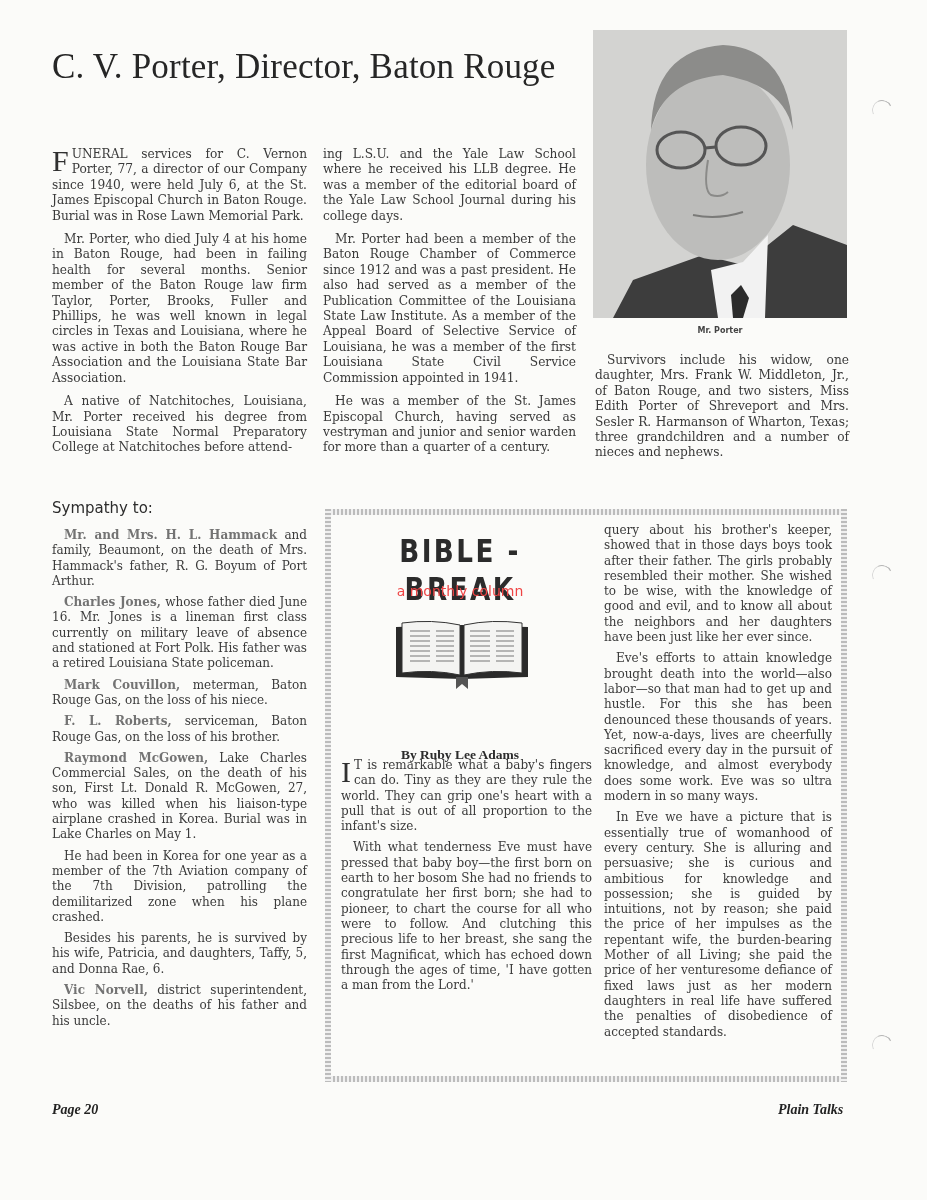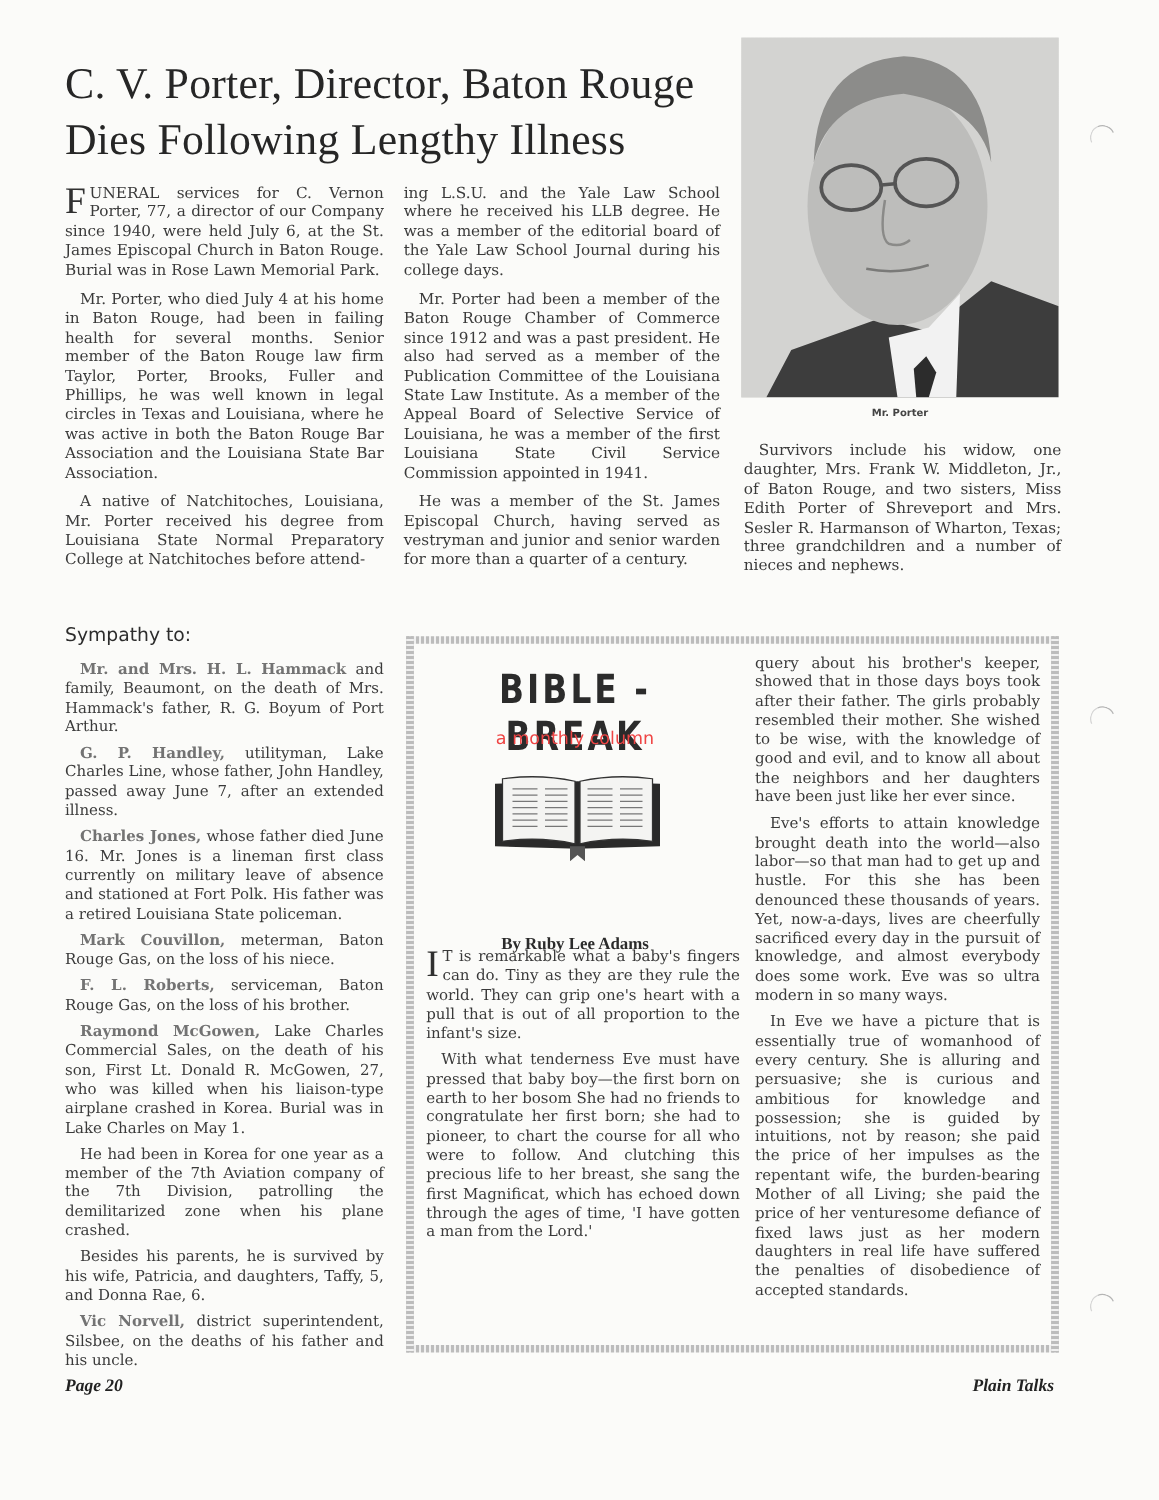--- a/index.html
+++ b/index.html
@@ -91,21 +91,20 @@
     width: 18px; height: 18px; border-radius: 50%;
     border-top: 1.5px solid #b5b5b5; border-left: 1.5px solid #d5d5d5; border-right: 1.5px solid transparent; border-bottom: 1.5px solid transparent;
     transform: rotate(20deg);
   }
 </style>
 </head>
 <body>
 
 <h1 class="abs headline">
   <span>C. V. Porter, Director, Baton Rouge</span><br>
-  <span>Dies Following Lengthy Illness</span>
 </h1>
 
 <div class="abs col col1">
   <p class="first"><span class="dropcap">F</span><span>UNERAL services for C. Vernon Porter, 77, a director of our Company since 1940, were held July 6, at the St. James Episcopal Church in Baton Rouge. Burial was in Rose Lawn Memorial Park.</span></p>
   <p>Mr. Porter, who died July 4 at his home in Baton Rouge, had been in failing health for several months. Senior member of the Baton Rouge law firm Taylor, Porter, Brooks, Fuller and Phillips, he was well known in legal circles in Texas and Louisiana, where he was active in both the Baton Rouge Bar Association and the Louisiana State Bar Association.</p>
   <p>A native of Natchitoches, Louisiana, Mr. Porter received his degree from Louisiana State Normal Preparatory College at Natchitoches before attend-</p>
 </div>
 
 <div class="abs col col2">
   <p class="first">ing L.S.U. and the Yale Law School where he received his LLB degree. He was a member of the editorial board of the Yale Law School Journal during his college days.</p>
@@ -130,21 +129,20 @@
 </div>
 <div class="abs caption">Mr. Porter</div>
 
 <div class="abs col col3">
   <p>Survivors include his widow, one daughter, Mrs. Frank W. Middleton, Jr., of Baton Rouge, and two sisters, Miss Edith Porter of Shreveport and Mrs. Sesler R. Harmanson of Wharton, Texas; three grandchildren and a number of nieces and nephews.</p>
 </div>
 
 <div class="abs sympathy-title">Sympathy to:</div>
 <div class="abs sym">
   <p><b>Mr. and Mrs. H. L. Hammack</b><span> and family, Beaumont, on the death of Mrs. Hammack's father, R. G. Boyum of Port Arthur.</span></p>
-  <p><b>G. P. Handley,</b><span> utilityman, Lake Charles Line, whose father, John Handley, passed away June 7, after an extended illness.</span></p>
   <p><b>Charles Jones,</b><span> whose father died June 16. Mr. Jones is a lineman first class currently on military leave of absence and stationed at Fort Polk. His father was a retired Louisiana State policeman.</span></p>
   <p><b>Mark Couvillon,</b><span> meterman, Baton Rouge Gas, on the loss of his niece.</span></p>
   <p><b>F. L. Roberts,</b><span> serviceman, Baton Rouge Gas, on the loss of his brother.</span></p>
   <p><b>Raymond McGowen,</b><span> Lake Charles Commercial Sales, on the death of his son, First Lt. Donald R. McGowen, 27, who was killed when his liaison-type airplane crashed in Korea. Burial was in Lake Charles on May 1.</span></p>
   <p><span>He had been in Korea for one year as a member of the 7th Aviation company of the 7th Division, patrolling the demilitarized zone when his plane crashed.</span></p>
   <p><span>Besides his parents, he is survived by his wife, Patricia, and daughters, Taffy, 5, and Donna Rae, 6.</span></p>
   <p><b>Vic Norvell,</b><span> district superintendent, Silsbee, on the deaths of his father and his uncle.</span></p>
 </div>
 
 <div class="abs box"></div>

